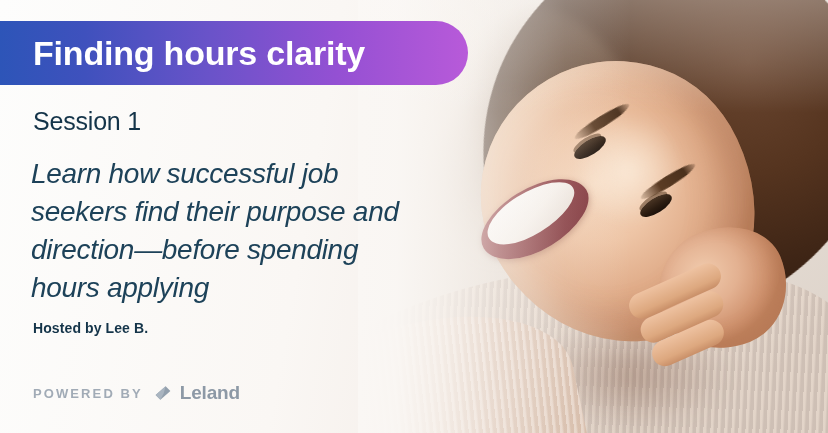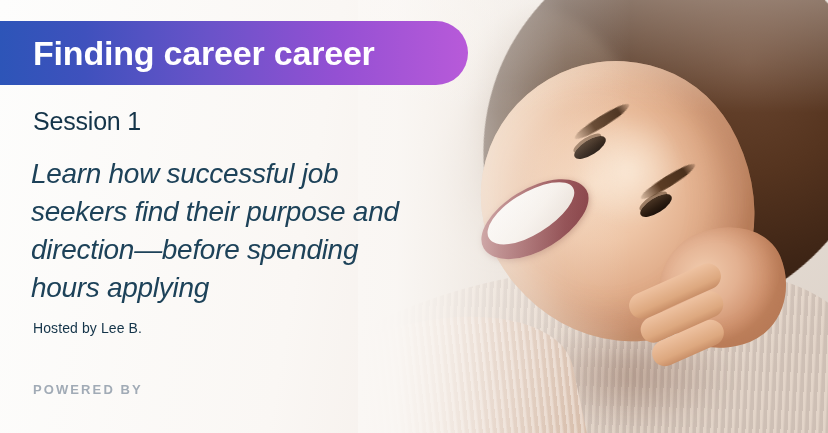--- a/index.html
+++ b/index.html
@@ -317,21 +317,21 @@
     color: #1d4259;
     letter-spacing: -0.3px;
     font-style: italic;
   }
 
   .hosted {
     position: absolute;
     left: 33px;
     top: 320px;
     font-size: 14px;
-    font-weight: normal;
+    font-weight: bold;
     color: #143449;
     letter-spacing: 0.1px;
   }
 
   .footer {
     position: absolute;
     left: 33px;
     top: 382px;
     display: flex;
     align-items: center;
@@ -390,27 +390,34 @@
     <div class="finger finger-1"></div>
     <div class="finger finger-2"></div>
     <div class="finger finger-3"></div>
     <div class="photo-fade"></div>
     <div class="photo-fade-top"></div>
   </div>
 
   <div class="content">
 
     <div class="title-pill">
-      <span class="title-text">Finding career career</span>
+      <span class="title-text">Finding hours clarity</span>
     </div>
 
     <div class="session">Session 1</div>
 
     <div class="blurb">Learn how successful job seekers find their purpose and direction—before spending hours applying</div>
 
     <div class="hosted">Hosted by Lee B.</div>
 
     <div class="footer">
       <span class="powered">POWERED BY</span>
+      <span class="brand">
+        <svg class="brand-mark" width="20" height="20" viewBox="0 0 20 20">
+          <path d="M12.6 3.2 L17.4 8.1 L7.4 16.8 L2.6 11.9 Z" fill="#93a0ad"></path>
+          <path d="M12.6 3.2 L10.6 10.4 L7.4 16.8 L2.6 11.9 Z" fill="#aab5c0"></path>
+        </svg>
+        <span class="brand-name">Leland</span>
+      </span>
     </div>
 
   </div>
 </div>
 
 </body></html>

